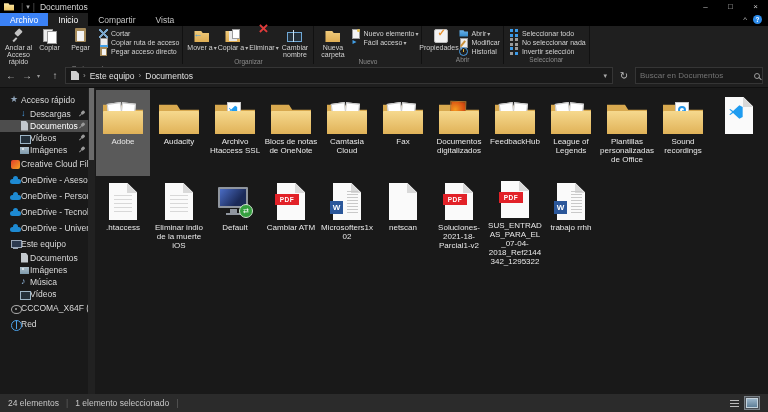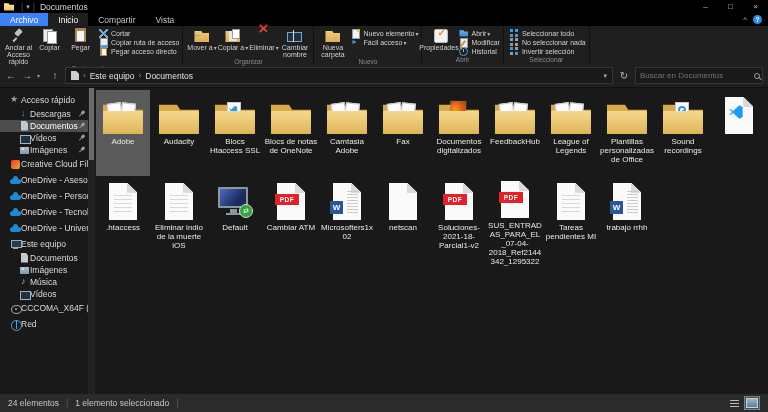--- a/index.html
+++ b/index.html
@@ -449,39 +449,39 @@
         <div class="tile">
           <div class="ticon">
             <div class="fo">
               <span class="fpg pc"></span>
               <svg width="10" height="10" viewBox="0 0 24 24" class="vsmark-sm">
                 <path d="M17 2 7.6 10.6 3.4 7.4 2 8.3 6.2 12 2 15.7l1.4.9 4.2-3.2L17 22l5-2.5v-15L17 2z" fill="#1f9cf0"></path>
               </svg>
               <span class="ffront"></span>
             </div>
           </div>
-          <div class="tlabel">Blocs Htaccess SSL</div>
+          <div class="tlabel">Archivo Htaccess SSL</div>
         </div>
         <div class="tile">
           <div class="ticon">
             <div class="fo">
               <span class="ffront"></span>
             </div>
           </div>
           <div class="tlabel">Blocs de notas de OneNote</div>
         </div>
         <div class="tile">
           <div class="ticon">
             <div class="fo">
               <span class="fpg p1"></span>
               <span class="fpg p2"></span>
               <span class="ffront"></span>
             </div>
           </div>
-          <div class="tlabel">Camtasia Adobe</div>
+          <div class="tlabel">Camtasia Cloud</div>
         </div>
         <div class="tile">
           <div class="ticon">
             <div class="fo">
               <span class="fpg p1"></span>
               <span class="fpg p2"></span>
               <span class="ffront"></span>
             </div>
           </div>
           <div class="tlabel">Fax</div>
@@ -607,28 +607,20 @@
           <div class="tlabel">Soluciones-2021-18-Parcial1-v2</div>
         </div>
         <div class="tile">
           <div class="ticon">
             <div class="fileicon-wrap">
               <div class="fp"></div>
               <span class="pdfband"></span>
             </div>
           </div>
           <div class="tlabel">SUS_ENTRADAS_PARA_EL_07-04-2018_Ref2144342_1295322</div>
-        </div>
-        <div class="tile">
-          <div class="ticon">
-            <div class="fileicon-wrap">
-              <div class="fp lines"></div>
-            </div>
-          </div>
-          <div class="tlabel">Tareas pendientes MI</div>
         </div>
         <div class="tile">
           <div class="ticon">
             <div class="fileicon-wrap">
               <div class="fp wlines"></div>
               <span class="wbadge"></span>
             </div>
           </div>
           <div class="tlabel">trabajo rrhh</div>
         </div>

